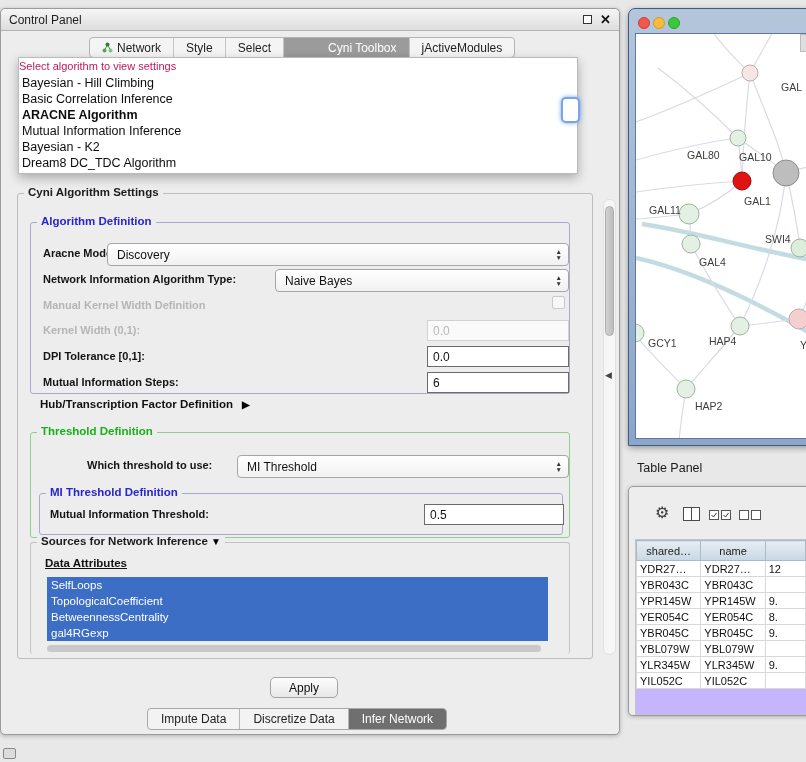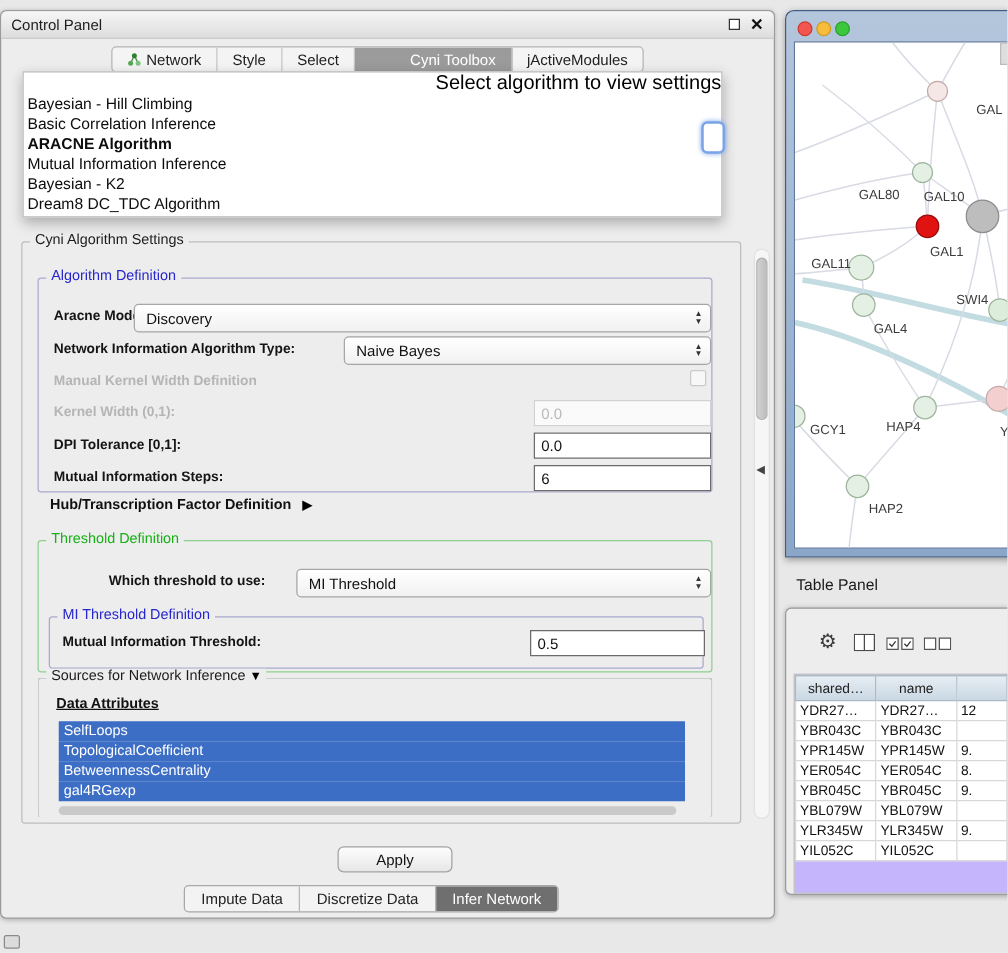--- a/index.html
+++ b/index.html
@@ -23,21 +23,21 @@
         border:1px solid #b5b5b5; border-radius:4px; overflow:hidden; background:#f4f4f4; }
   .tab { display:flex; align-items:center; gap:4px; padding:0 12px; font-size:12px;
         color:#222; border-right:1px solid #c6c6c6; white-space:nowrap; }
   .tab:last-child { border-right:none; }
   .tab.selected { background:#9b9b9b; color:#fff;padding-left:44px; }
 
   
   .settings-group { position:absolute; left:16px; top:184px; width:576px; height:466px;
         border:1px solid #bdbdbd; border-radius:3px; }
   .group-label { position:absolute; top:-8px; left:6px; background:#ededed; padding:0 4px;
-        font-size:11.5px; color:#1c1c1c; white-space:nowrap; }
+        font-size:11.5px; color:#1c1c1c; white-space:nowrap;font-weight:bold; }
   .lbl-blue { color:#2626cc; }
   .lbl-green { color:#15b115; }
 
   .alg-group { position:absolute; left:12px; top:28px; width:540px; height:172px;
         border:1px solid #a9a9cf; border-radius:3px; }
   .thr-group { position:absolute; left:12px; top:238px; width:540px; height:106px;
         border:1px solid #8fcf8f; border-radius:3px; }
   .mi-group  { position:absolute; left:8px; top:60px; width:524px; height:42px;
         border:1px solid #a9a9cf; border-radius:3px; }
   .src-group { position:absolute; left:12px; top:348px; width:540px; height:112px;
@@ -70,35 +70,35 @@
   .attr-item { height:16px; line-height:16px; background:#3d6ec5; color:#fff;
         font-size:11.5px; padding-left:4px; white-space:nowrap; overflow:hidden; }
   .h-thumb { position:absolute; left:16px; top:102px; width:494px; height:7px;
         background:#c9c9c9; border-radius:4px; }
 
   .v-scroll { position:absolute; right:3px; top:190px; width:13px; height:456px;
         background:#f6f6f6; border:1px solid #e1e1e1; border-radius:6px; }
   .v-thumb { position:absolute; left:1px; top:6px; width:9px; height:130px;
         background:linear-gradient(90deg,#d2d2d2,#bdbdbd); border:1px solid #adadad; border-radius:5px; }
 
-  .apply { position:absolute; left:269px; top:668px; width:92px; height:21px;
+  .apply { position:absolute; left:269px; top:668px; width:68px; height:21px;
         border:1px solid #a3a3a3; border-radius:5px; background:linear-gradient(#fdfdfd,#e7e7e7);
         font-size:12px; color:#111; }
 
   .btabs { position:absolute; left:146px; top:699px; height:22px; display:flex;
         border:1px solid #a8a8a8; border-radius:4px; overflow:hidden; background:#f3f3f3; }
   .btab { padding:0 13px; line-height:20px; font-size:12px; color:#222;
         border-right:1px solid #b5b5b5; white-space:nowrap; }
   .btab:last-child { border-right:none; }
   .btab.selected { background:#6f6f6f; color:#fff; }
 
   
   .popup { position:absolute; left:18px; top:57px; width:560px; background:#fff;
         border:1px solid #bababa; box-shadow:0 4px 10px rgba(0,0,0,.28); z-index:30; padding-bottom:2px; }
-  .popup-placeholder { height:17px; line-height:17px; text-align:right; color:#000000; font-size:16px; }
+  .popup-placeholder { height:17px; line-height:17px; text-align:left; color:#be185d; font-size:11px; }
   .popup-item { height:16px; line-height:16px; padding-left:3px; font-size:12.5px; color:#0d0d0d; white-space:nowrap; }
   .popup-item.selected { font-weight:bold; }
   .combo-frag { position:absolute; left:561px; top:97px; width:19px; height:26px; background:#fff;
         border:2px solid #7aa3e8; border-radius:5px; box-shadow:0 0 4px #7aa3e8; z-index:31; }
 
   .split-arrow { position:absolute; left:605px; top:370px; font-size:9px; color:#444; z-index:5; }
 
   
   .net-win { position:absolute; left:628px; top:8px; width:184px; height:438px;
         background:linear-gradient(#b4c6dc,#8aa6c8); border:1px solid #3e5d85;

